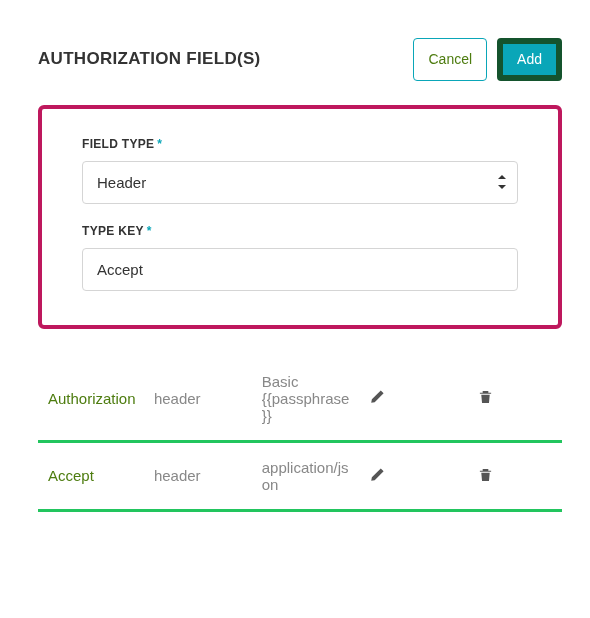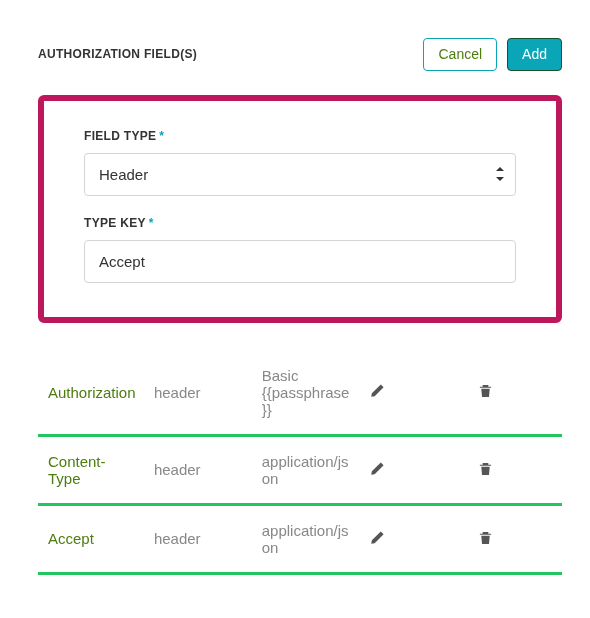--- a/index.html
+++ b/index.html
@@ -12,21 +12,21 @@
     color: #333;
   }
   .container { padding: 38px 28px 0 38px; }
   .header-row {
     display: flex;
     justify-content: space-between;
     align-items: center;
     margin-bottom: 24px;
   }
   .section-title {
-    font-size: 12px;
+    font-size: 17px;
     font-weight: 700;
     letter-spacing: 0.3px;
     color: #333;
   }
   .btn-group { display: flex; gap: 10px; }
   .btn {
     font-size: 14px;
     padding: 7px 14px;
     border-radius: 4px;
     cursor: pointer;
@@ -34,24 +34,24 @@
     font-family: inherit;
   }
   .btn-cancel {
     background: #fff;
     color: #4d7c0f;
     border: 1px solid #0aa6b8;
   }
   .btn-add {
     background: #0aa6b8;
     color: #fff;
-    border: 1px solid #14532d;
+    border: 6px solid #14532d;
   }
   .card {
-    border: 6px solid #be185d;
+    border: 4px solid #be185d;
     border-radius: 6px;
     padding: 28px 40px 34px 40px;
     margin-bottom: 28px;
   }
   .form-group { margin-bottom: 20px; }
   .form-group:last-child { margin-bottom: 0; }
   .form-label {
     font-size: 12px;
     font-weight: 700;
     letter-spacing: 0.3px;
@@ -162,39 +162,20 @@
         </td>
         <td class="col-del">
           <span class="icon-btn">
             <svg viewBox="0 0 16 16" fill="currentColor">
                 <path d="M2 4h12v1H2zM5 2h6v2H5zM3.5 6h9l-.8 9H4.3z"></path>
               </svg>
           </span>
         </td>
       </tr>
       <tr>
-        <td class="col-key">Content-Type</td>
-        <td class="col-type">header</td>
-        <td class="col-val">application/json</td>
-        <td class="col-edit">
-          <span class="icon-btn">
-            <svg viewBox="0 0 16 16" fill="currentColor">
-                <path d="M11.5 1.5l3 3L5 14l-3.7.7L2 11 11.5 1.5zM10 3l3 3"></path>
-              </svg>
-          </span>
-        </td>
-        <td class="col-del">
-          <span class="icon-btn">
-            <svg viewBox="0 0 16 16" fill="currentColor">
-                <path d="M2 4h12v1H2zM5 2h6v2H5zM3.5 6h9l-.8 9H4.3z"></path>
-              </svg>
-          </span>
-        </td>
-      </tr>
-      <tr>
         <td class="col-key">Accept</td>
         <td class="col-type">header</td>
         <td class="col-val">application/json</td>
         <td class="col-edit">
           <span class="icon-btn">
             <svg viewBox="0 0 16 16" fill="currentColor">
                 <path d="M11.5 1.5l3 3L5 14l-3.7.7L2 11 11.5 1.5zM10 3l3 3"></path>
               </svg>
           </span>
         </td>

